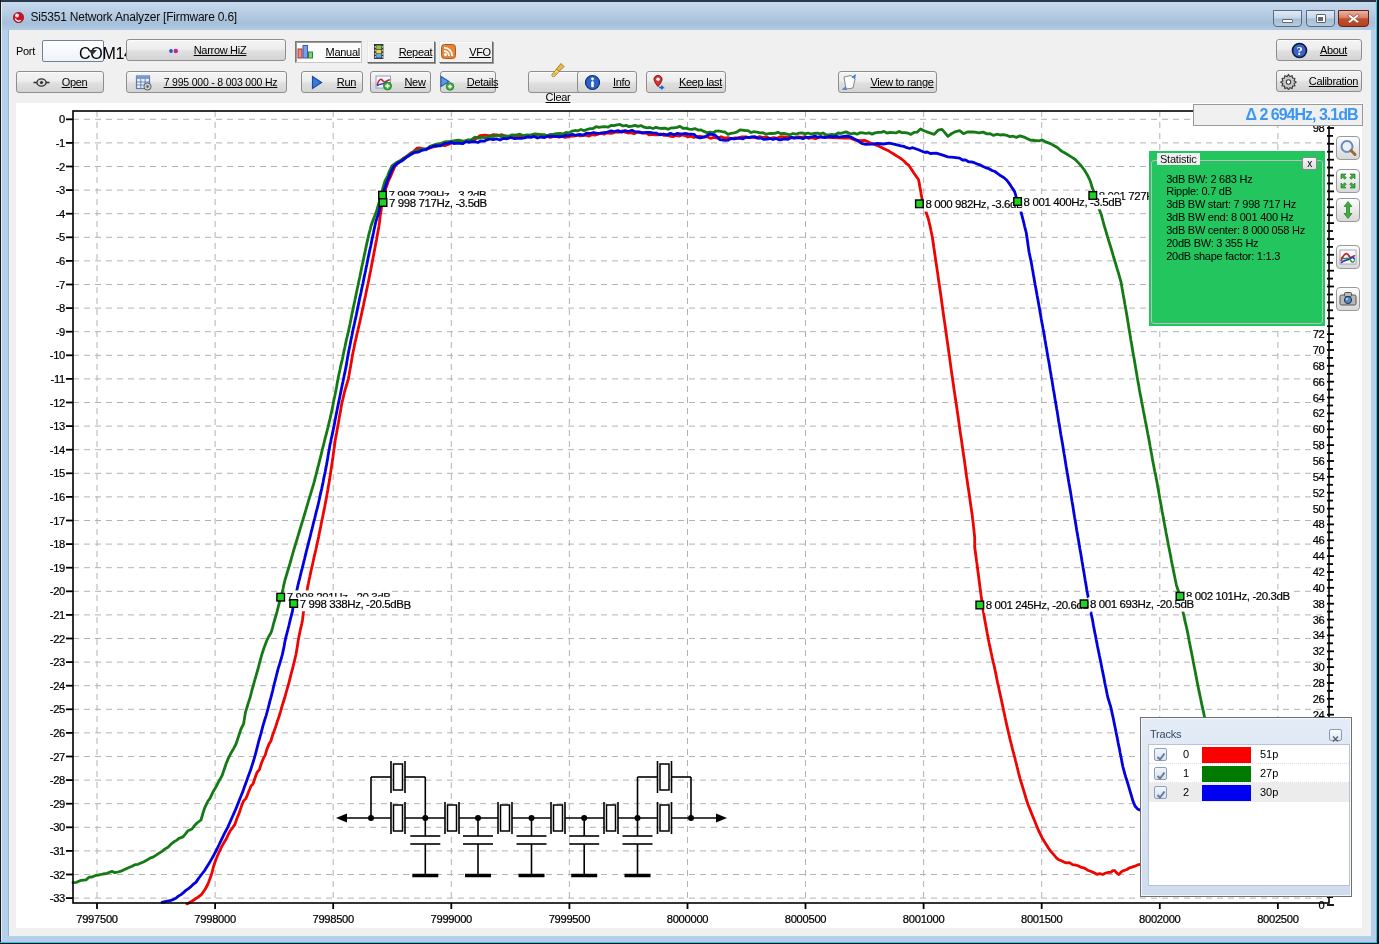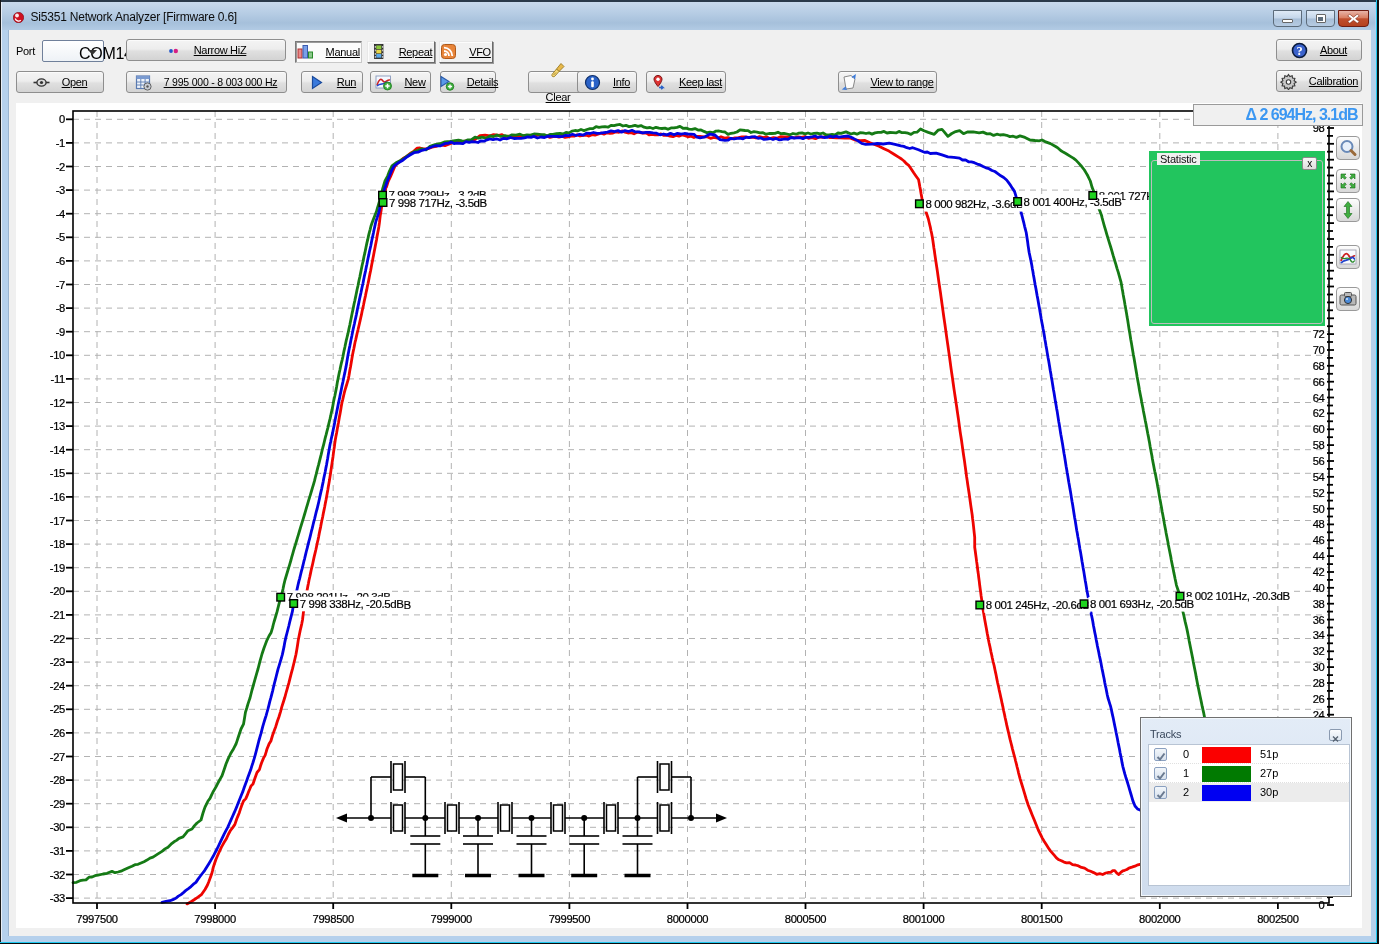--- a/index.html
+++ b/index.html
@@ -578,20 +578,23 @@
   </svg>
 
   <div style="position:absolute;left:1192.5px;top:104px;width:170px;height:21.5px;background:#f0f0f0;border:1px solid #9a9a9a;">
       <div style="position:absolute;right:4px;top:0px;font-size:16px;font-weight:bold;color:#3b97f2;letter-spacing:-1px;top:1px;">Δ 2 694Hz, 3.1dB</div>
     </div>
 <div style="position:absolute;left:1148.9px;top:131px;width:176.4px;height:175.3px;background:#22c55e;margin-top:20px;">
       <div style="position:absolute;left:2px;top:9px;right:2px;bottom:2px;border:1px solid #bdbdbd;border-radius:3px;"></div>
       <div style="position:absolute;left:8px;top:2px;background:#f0f0f0;padding:0 3px;font-size:11px;letter-spacing:-0.2px;color:#111;">Statistic</div>
       <div style="position:absolute;left:1302px;"></div>
       <div style="position:absolute;right:8px;top:6px;width:15px;height:13px;border:1px solid #8a8a8a;border-radius:2px;background:linear-gradient(#f8f8f8,#ddd);font-size:10px;line-height:11px;text-align:center;">x</div>
+      <div style="position:absolute;left:17.3px;top:21.5px;font-size:11px;line-height:12.85px;color:#000;letter-spacing:-0.25px;white-space:nowrap;">
+        3dB BW: 2 683 Hz<br>Ripple: 0.7 dB<br>3dB BW start: 7 998 717 Hz<br>3dB BW end: 8 001 400 Hz<br>3dB BW center: 8 000 058 Hz<br>20dB BW: 3 355 Hz<br>20dB shape factor: 1:1.3
+      </div>
     </div>
 <div style="position:absolute;left:1335.5px;top:136px;width:24px;height:24px;border:1px solid #9a9a9a;border-radius:4px;background:linear-gradient(180deg,#fdfdfd,#d8d8d8);">
       <svg width="20" height="20" viewBox="0 0 20 20" style="position:absolute;left:1px;top:1px;">
         <circle cx="9" cy="8.5" r="5.5" fill="#e8f0fa" stroke="#6a8ab8" stroke-width="2"></circle>
         <line x1="13" y1="12.5" x2="17" y2="16.5" stroke="#9a6a3a" stroke-width="3" stroke-linecap="round"></line>
       </svg>
     </div>
 <div style="position:absolute;left:1335.5px;top:168.5px;width:24px;height:24px;border:1px solid #9a9a9a;border-radius:4px;background:linear-gradient(180deg,#fdfdfd,#d8d8d8);">
       <svg width="20" height="20" viewBox="0 0 20 20" style="position:absolute;left:1px;top:1px;">
         <path d="M3,3 h5 l-1.7,1.7 2,2 -1.6,1.6 -2,-2 L3,8 Z" fill="#3fae3f" stroke="#1a6a1a" stroke-width="0.6"></path>

